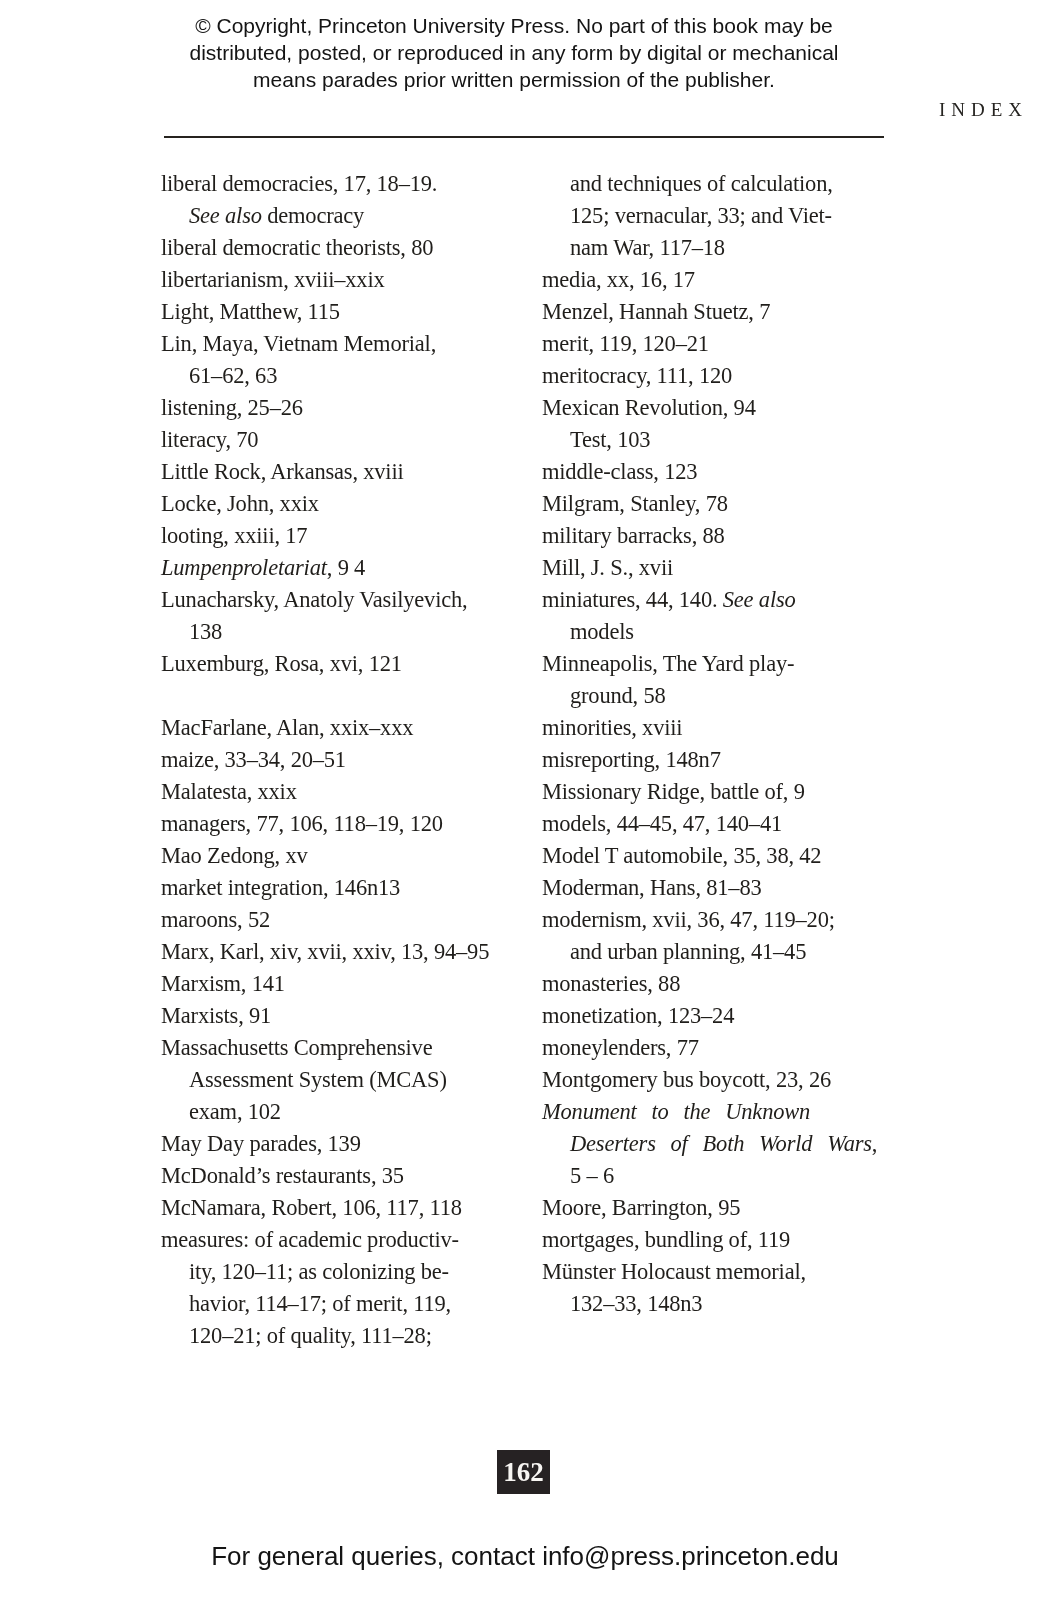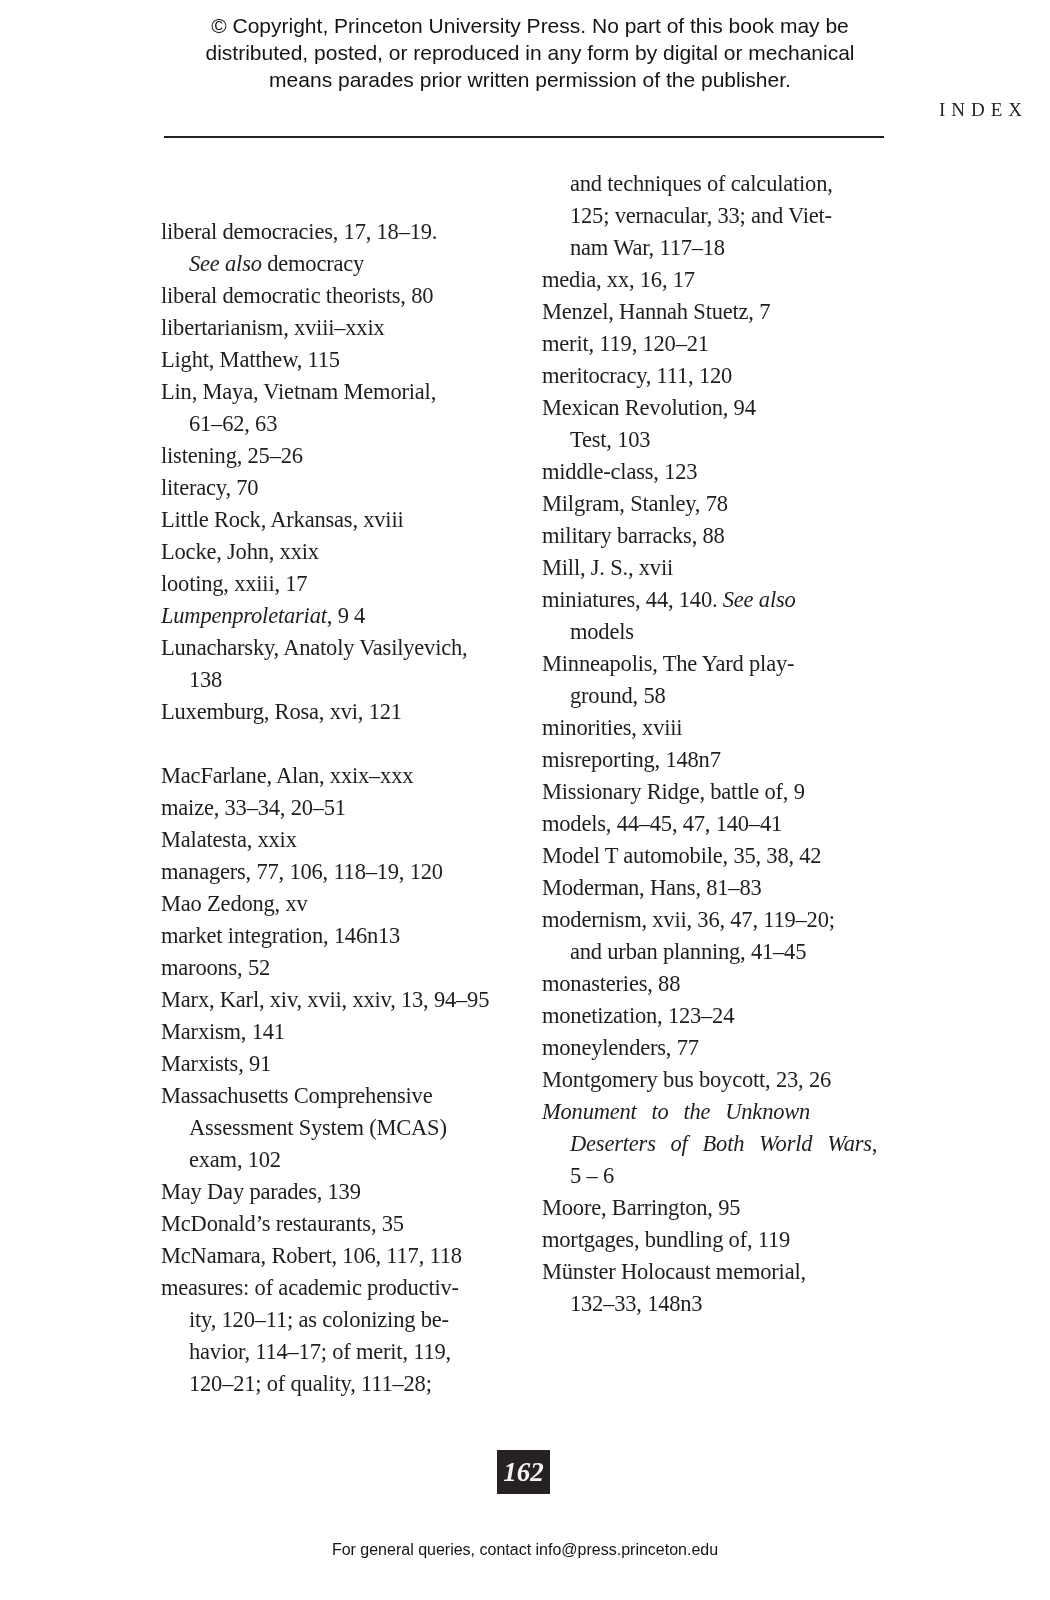--- a/index.html
+++ b/index.html
@@ -19,21 +19,20 @@
   .copyright {
     position: absolute;
     top: 12px;
     left: 0;
     width: 1028px;
     text-align: center;
     font-family: "Liberation Sans", sans-serif;
     font-size: 21px;
     line-height: 27px;
     color: #141414;
-    padding-left: 16px;
   }
   
   .index-title {
     position: absolute;
     top: 99px;
     left: 0;
     width: 1028px;
     text-align: right;
     font-family: "Liberation Serif", serif;
     font-size: 19px;
@@ -51,21 +50,21 @@
   }
   
   .column {
     position: absolute;
     top: 168px;
     font-family: "Liberation Serif", serif;
     font-size: 22.5px;
     letter-spacing: -0.2px;
     color: #201e1b;
   }
-  .column.left  { left: 161px; width: 372px; margin-top: 48px; }
+  .column.left  { left: 161px; width: 372px; }
   .column.right { left: 542px; width: 400px; }
   .index-line {
     height: 32px;
     line-height: 32px;
     white-space: nowrap;
   }
   .index-line.indent { padding-left: 28px; }
   .index-line.blank  { height: 32px; }
   .index-line.spread { word-spacing: 0.42em; }
   .italic { font-style: italic; }
@@ -76,31 +75,30 @@
     top: 1450px;
     width: 53px;
     height: 44px;
     background: #262223;
     color: #f7f5f2;
     font-family: "Liberation Serif", serif;
     font-size: 27px;
     font-weight: bold;
     text-align: center;
     line-height: 44px;
-    font-style: italic;
   }
   
   .footer-contact {
     position: absolute;
     top: 1541px;
     left: 0;
     width: 1050px;
     text-align: center;
     font-family: "Liberation Sans", sans-serif;
-    font-size: 16px;
+    font-size: 26px;
     color: #141414;
   }
 </style>
 </head>
 <body>
 
 <div class="page">
 
   <div class="copyright">
     <div>© Copyright, Princeton University Press. No part of this book may be</div>

